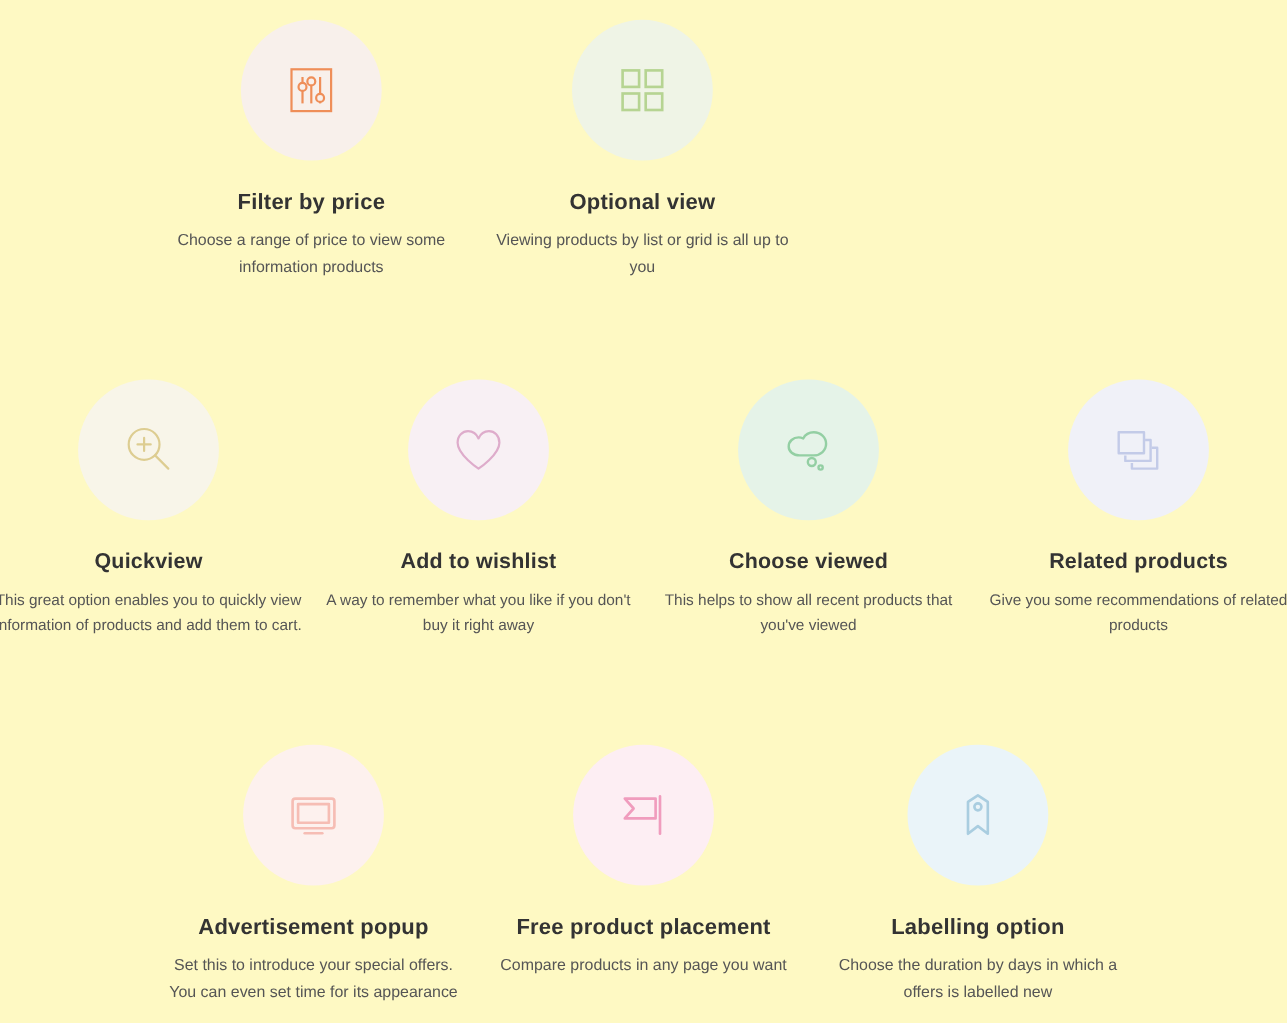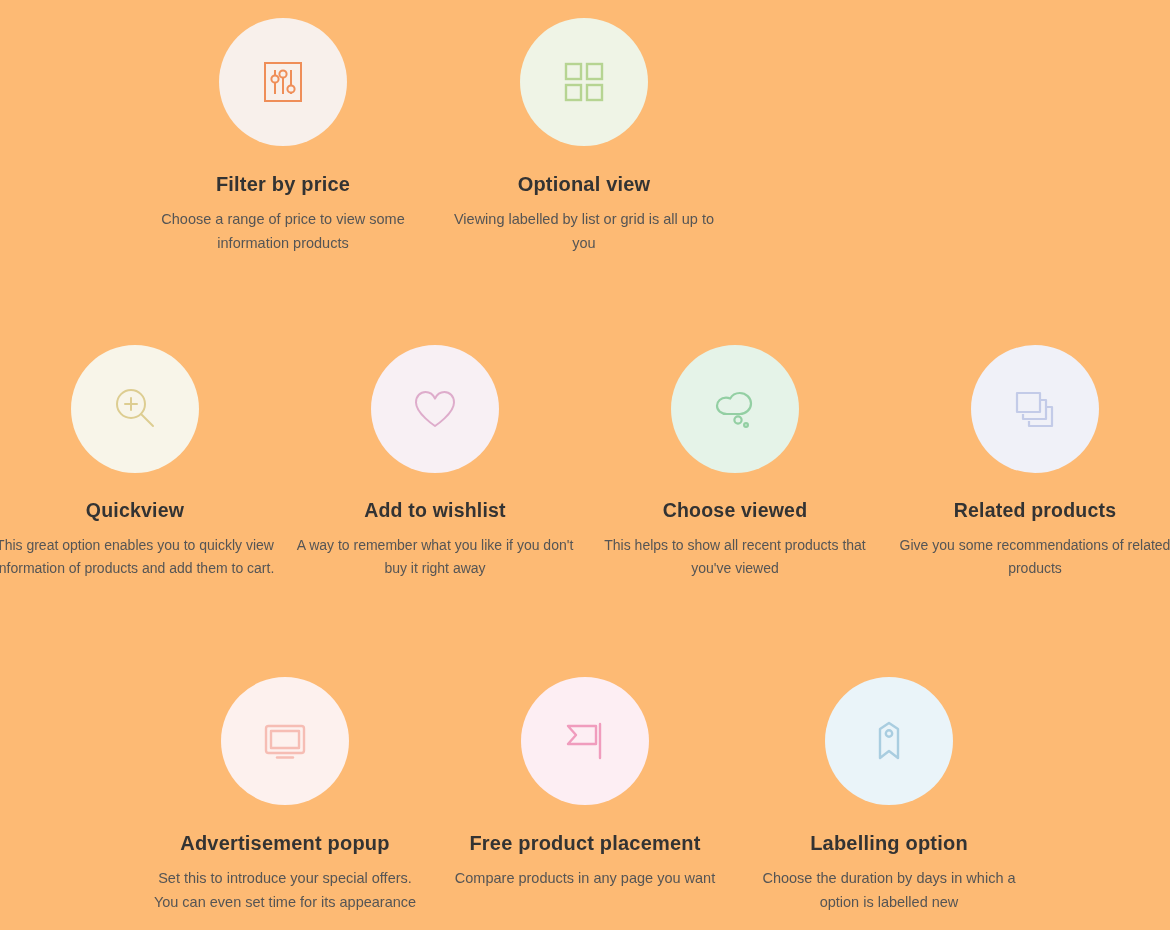--- a/index.html
+++ b/index.html
@@ -10,21 +10,21 @@
     height: 930px;
     background: #ffffff;
     font-family: "Liberation Sans", sans-serif;
     overflow: hidden;
   }
 
   .page {
     position: relative;
     width: 1170px;
     height: 930px;
-    background: #fdba74;
+    background: #fef9c3;
   }
 
   
   .feature {
     position: absolute;
     width: 300px;
     text-align: center;
   }
 
   .icon-circle {
@@ -109,21 +109,21 @@
       <span>
         <svg width="46" height="46" viewBox="0 0 46 46" fill="none" stroke="#b6d492" stroke-width="2.4">
           <rect x="5" y="5" width="15" height="15"></rect>
           <rect x="26" y="5" width="15" height="15"></rect>
           <rect x="5" y="26" width="15" height="15"></rect>
           <rect x="26" y="26" width="15" height="15"></rect>
         </svg>
       </span>
     </div>
     <div class="feature-title">Optional view</div>
-    <div class="feature-desc">Viewing labelled by list or grid is all up to you</div>
+    <div class="feature-desc">Viewing products by list or grid is all up to you</div>
   </div>
 
 
   <div class="feature r2 r2c1">
     <div class="icon-circle" style="background:#f8f5e9">
       <span>
         <svg width="50" height="50" viewBox="0 0 50 50" fill="none" stroke="#ddcd91" stroke-width="2" stroke-linecap="round">
           <circle cx="21" cy="20" r="14"></circle>
           <line x1="15" y1="20" x2="27" y2="20"></line>
           <line x1="21" y1="14" x2="21" y2="26"></line>
@@ -205,16 +205,16 @@
   <div class="feature r3 r3c3">
     <div class="icon-circle" style="background:#eaf4f9">
       <span>
         <svg width="50" height="50" viewBox="0 0 50 50" fill="none" stroke="#a9cde0" stroke-width="2.4" stroke-linejoin="round" stroke-linecap="round">
           <path d="M16 13 L25 7 L34 13 L34 42 L25 35 L16 42 Z"></path>
           <circle cx="25" cy="17.5" r="3.2"></circle>
         </svg>
       </span>
     </div>
     <div class="feature-title">Labelling option</div>
-    <div class="feature-desc">Choose the duration by days in which a option is labelled new</div>
+    <div class="feature-desc">Choose the duration by days in which a offers is labelled new</div>
   </div>
 
 </div>
 
 </body></html>

